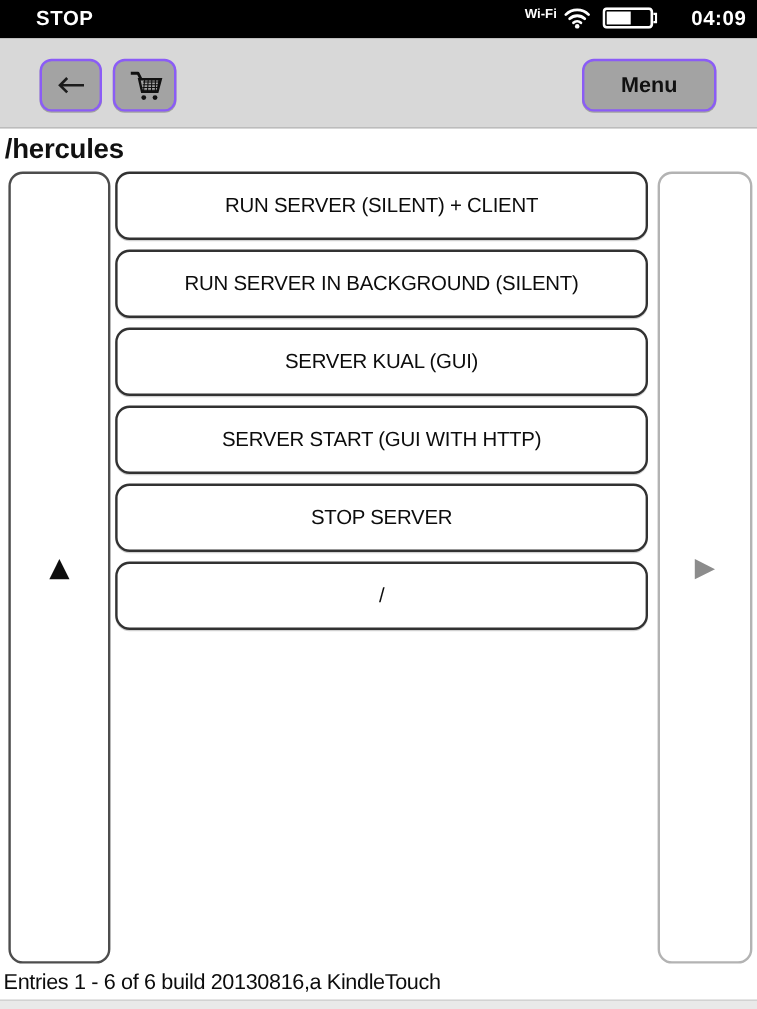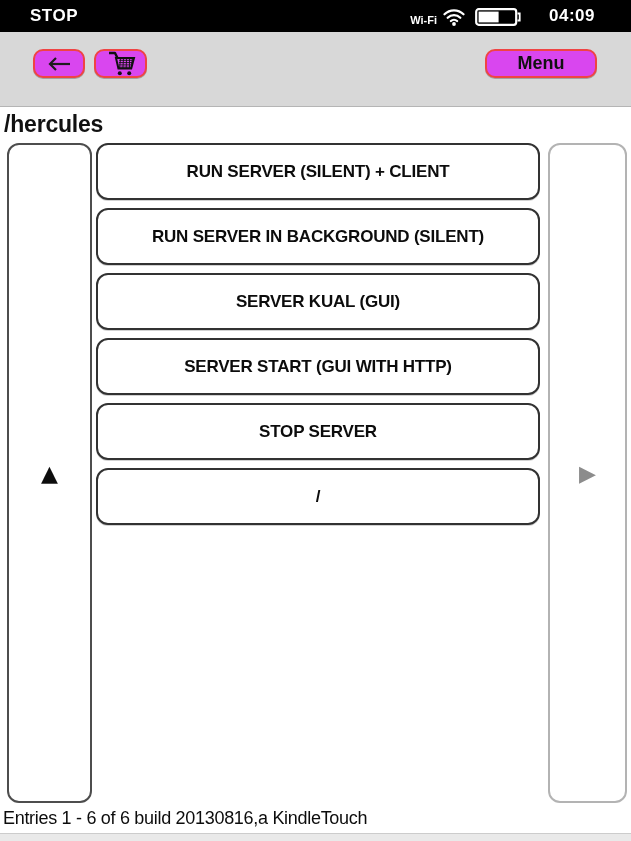--- a/index.html
+++ b/index.html
@@ -28,22 +28,22 @@
   }
   .app-title {
     font-size: 17px;
     font-weight: bold;
     letter-spacing: 0.5px;
     margin-left: 30px;
   }
   .status-right {
     margin-left: auto;
     display: flex;
-    align-items: flex-end;
-    margin-right: 36px;
+    align-items: flex-start;
+    margin-right: 9px;
   }
   .wifi-label {
     font-size: 11px;
     font-weight: bold;
     margin-right: 5px;
   }
   .wifi-icon { width: 24px; height: 18px; margin-right: 9px; }
   .battery-icon { width: 46px; height: 18px; }
   .clock {
     font-size: 17px;
@@ -56,23 +56,23 @@
   .toolbar {
     position: absolute;
     top: 32px; left: 0;
     width: 631px; height: 75px;
     background: #d8d8d8;
     border-bottom: 1px solid #b5b5b5;
   }
   .tb-btn {
     position: absolute;
     top: 17px;
-    height: 29px;
-    background: #d946ef;
-    border: 2px solid #ef4444;
+    height: 44px;
+    background: #a3a3a3;
+    border: 2px solid #8b5cf6;
     border-radius: 10px;
     display: flex;
     align-items: center;
     justify-content: center;
     cursor: pointer;
     box-shadow: 0 1px 0 rgba(0,0,0,0.25);
   }
   .back-btn  { left: 33px; width: 52px; }
   .cart-btn  { left: 94px; width: 53px; }
   .menu-btn  { left: 485px; width: 112px; font-size: 18px; font-weight: bold; color: #111; }
@@ -131,21 +131,21 @@
   }
   .entry-btn {
     height: 57px;
     background: #ffffff;
     border: 2px solid #323232;
     border-radius: 12px;
     display: flex;
     align-items: center;
     justify-content: center;
     font-size: 17px;
-    font-weight: bold;
+    font-weight: normal;
     color: #0c0c0c;
     letter-spacing: -0.2px;
     cursor: pointer;
     box-shadow: 0 1px 0 rgba(0,0,0,0.18);
   }
 
   
   .footer-text {
     position: absolute;
     top: 808px; left: 3px;

